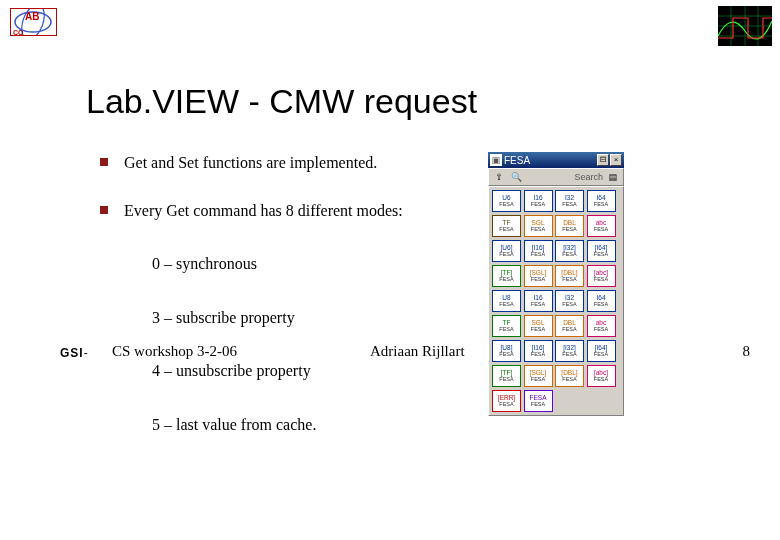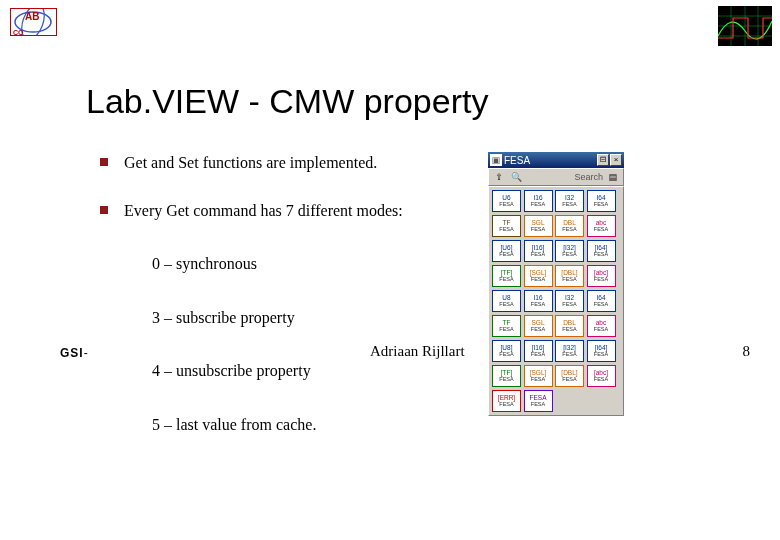--- a/index.html
+++ b/index.html
@@ -67,31 +67,31 @@
       <line x1="0" y1="20" x2="54" y2="20" stroke="#0a3" stroke-width="0.5"></line>
       <line x1="0" y1="30" x2="54" y2="30" stroke="#0a3" stroke-width="0.5"></line>
       <line x1="13" y1="0" x2="13" y2="40" stroke="#0a3" stroke-width="0.5"></line>
       <line x1="27" y1="0" x2="27" y2="40" stroke="#0a3" stroke-width="0.5"></line>
       <line x1="40" y1="0" x2="40" y2="40" stroke="#0a3" stroke-width="0.5"></line>
       <path d="M0 30 Q13 5 27 25 T54 15" fill="none" stroke="#3f3" stroke-width="1.2"></path>
       <path d="M0 32 L15 32 L15 12 L30 12 L30 32 L45 32 L45 12 L54 12" fill="none" stroke="#f33" stroke-width="1.2"></path>
     </svg>
   </div>
 
-  <h1 class="title">Lab.VIEW - CMW property</h1>
+  <h1 class="title">Lab.VIEW - CMW request</h1>
 
   <div class="body">
     <div class="bullet">
       <div class="sq"></div>
       <div class="btext">Get and Set functions are implemented.</div>
     </div>
     <div class="bullet">
       <div class="sq"></div>
       <div class="btext">
-        <span>Every Get command has 7 different modes:</span>
+        <span>Every Get command has 8 different modes:</span>
         <div class="sub">0 – synchronous</div>
         <div class="sub">3 – subscribe property</div>
         <div class="sub">4 – unsubscribe property</div>
         <div class="sub">5 – last value from cache.</div>
       </div>
     </div>
   </div>
 
   <div class="panel">
     <div class="titlebar">
@@ -262,16 +262,17 @@
           </div>
           <div class="cell empty"></div>
           <div class="cell empty"></div>
         </div>
       </div>
   </div>
 
   <div class="footer-logo">
     <span>GSI</span><span class="dash">-</span>
   </div>
+  <div class="footer-left">CS workshop 3-2-06</div>
   <div class="footer-center">Adriaan Rijllart</div>
   <div class="footer-right">8</div>
 
 </div>
 
 </body></html>

